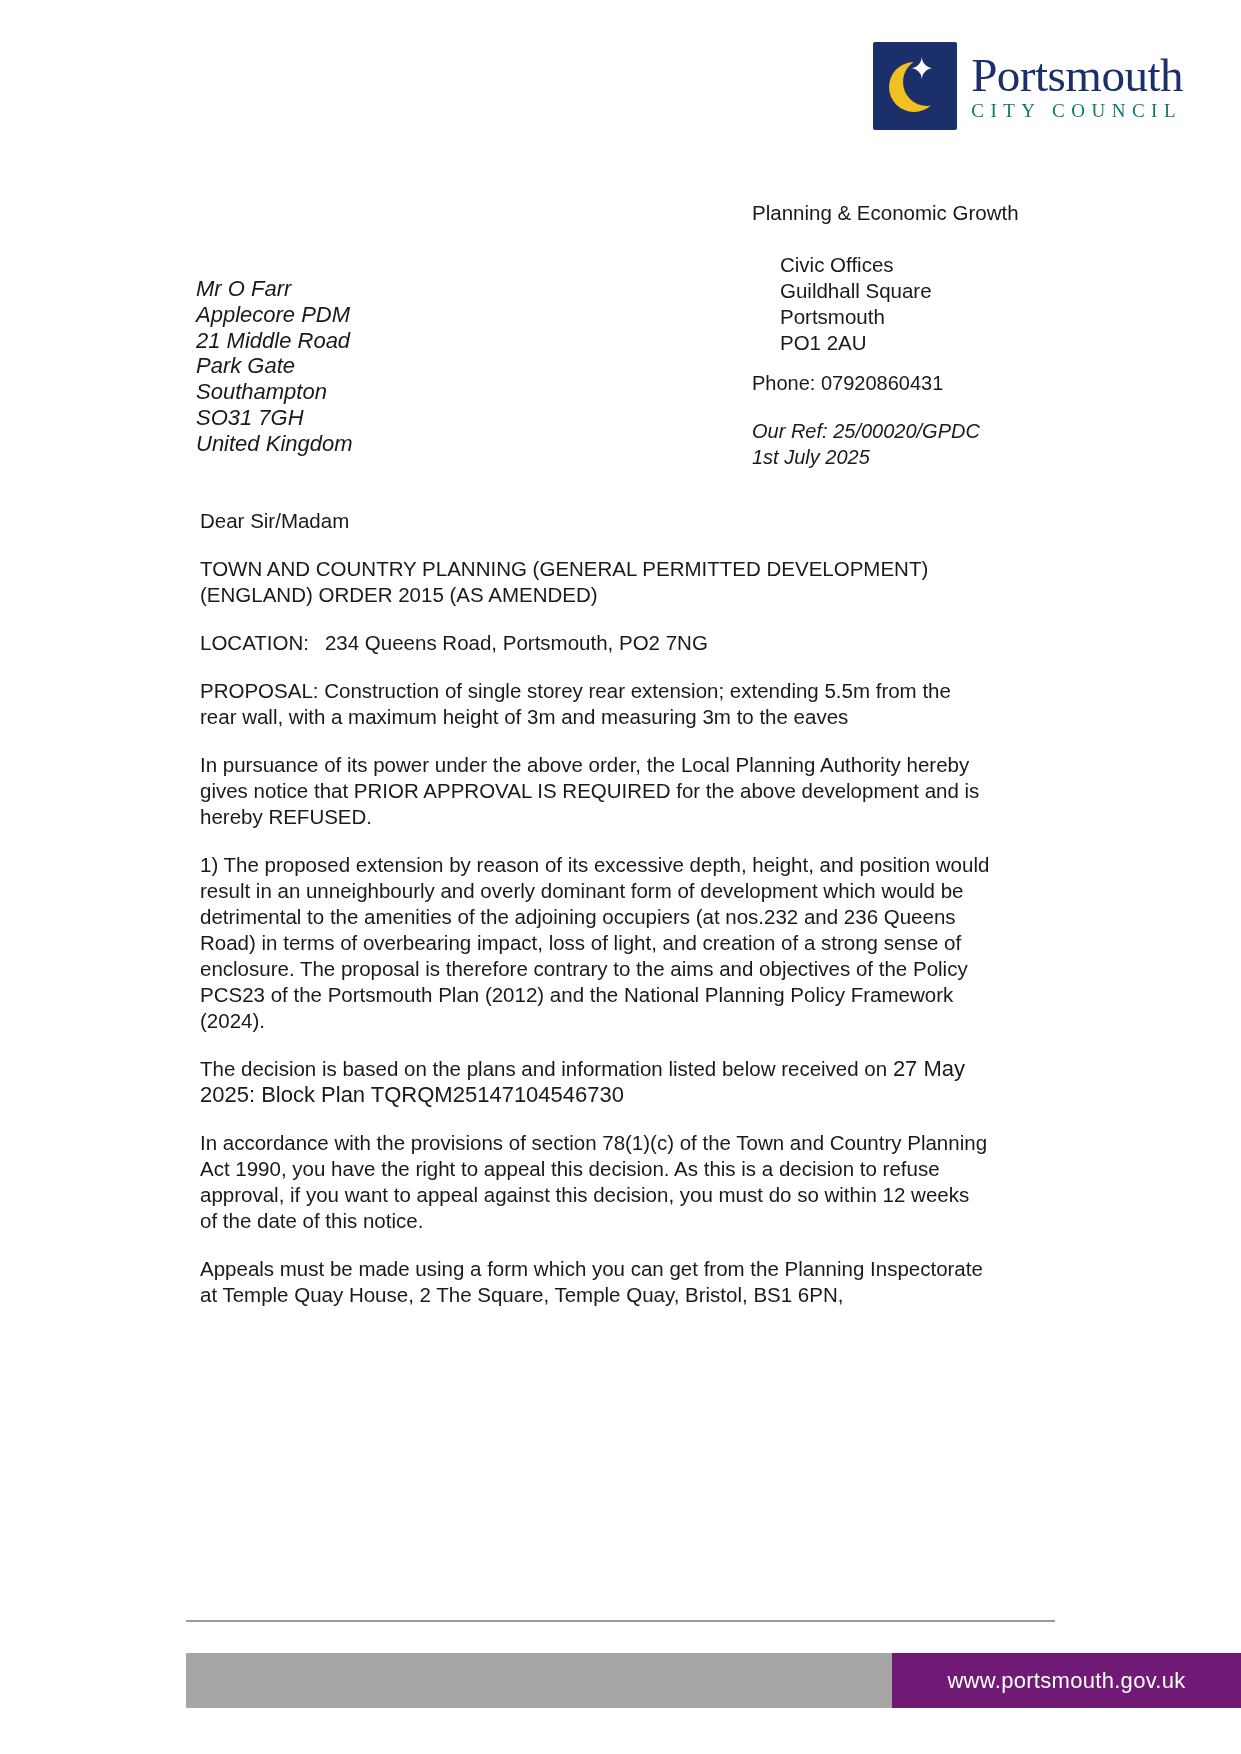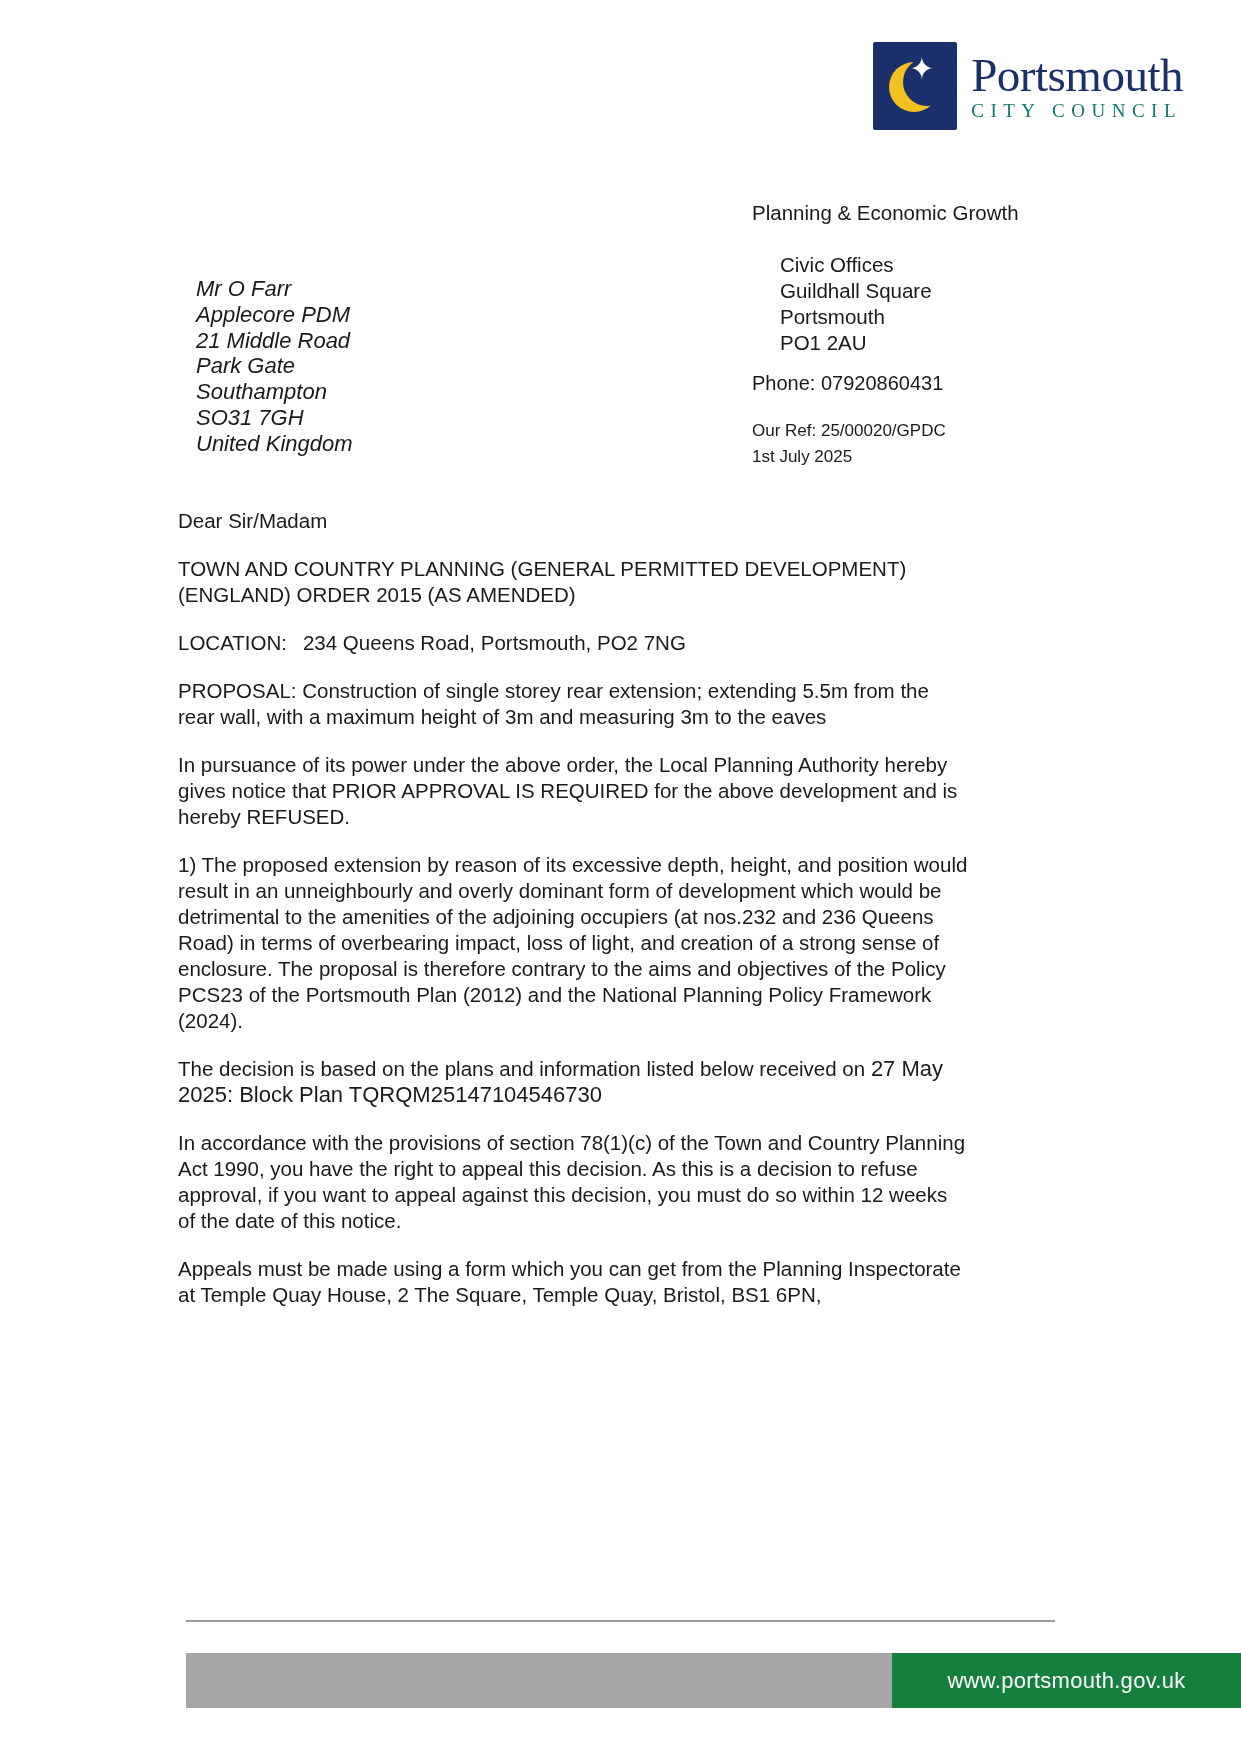--- a/index.html
+++ b/index.html
@@ -103,36 +103,37 @@
     position: absolute;
     left: 752px;
     top: 370px;
     font-size: 20px;
     line-height: 26px;
   }
   .ref {
     position: absolute;
     left: 752px;
     top: 418px;
-    font-size: 17px;
-    line-height: 26px;
+    font-size: 20px;
+    line-height: 26px;
+    font-style: italic;
   }
 
   .recipient {
     position: absolute;
     left: 196px;
     top: 276px;
     font-size: 22px;
     line-height: 25.8px;
     font-style: italic;
   }
 
   .content {
     position: absolute;
-    left: 178px;
+    left: 200px;
     top: 508px;
     width: 790px;
     font-size: 20.5px;
     line-height: 26px;
   }
   .content p {
     margin: 0 0 22px 0;
   }
   .salutation { margin-bottom: 34px; }
   .heading { margin-bottom: 28px; }
@@ -159,21 +160,21 @@
     right: 0;
     height: 55px;
     background: #a6a6a6;
   }
   .footer-url {
     position: absolute;
     right: 0;
     top: 1653px;
     width: 349px;
     height: 55px;
-    background: #15803d;
+    background: #701a75;
     display: flex;
     align-items: center;
     justify-content: center;
     color: #ffffff;
     font-size: 22px;
     letter-spacing: 0.3px;
   }
 </style>
 </head>
 <body>

